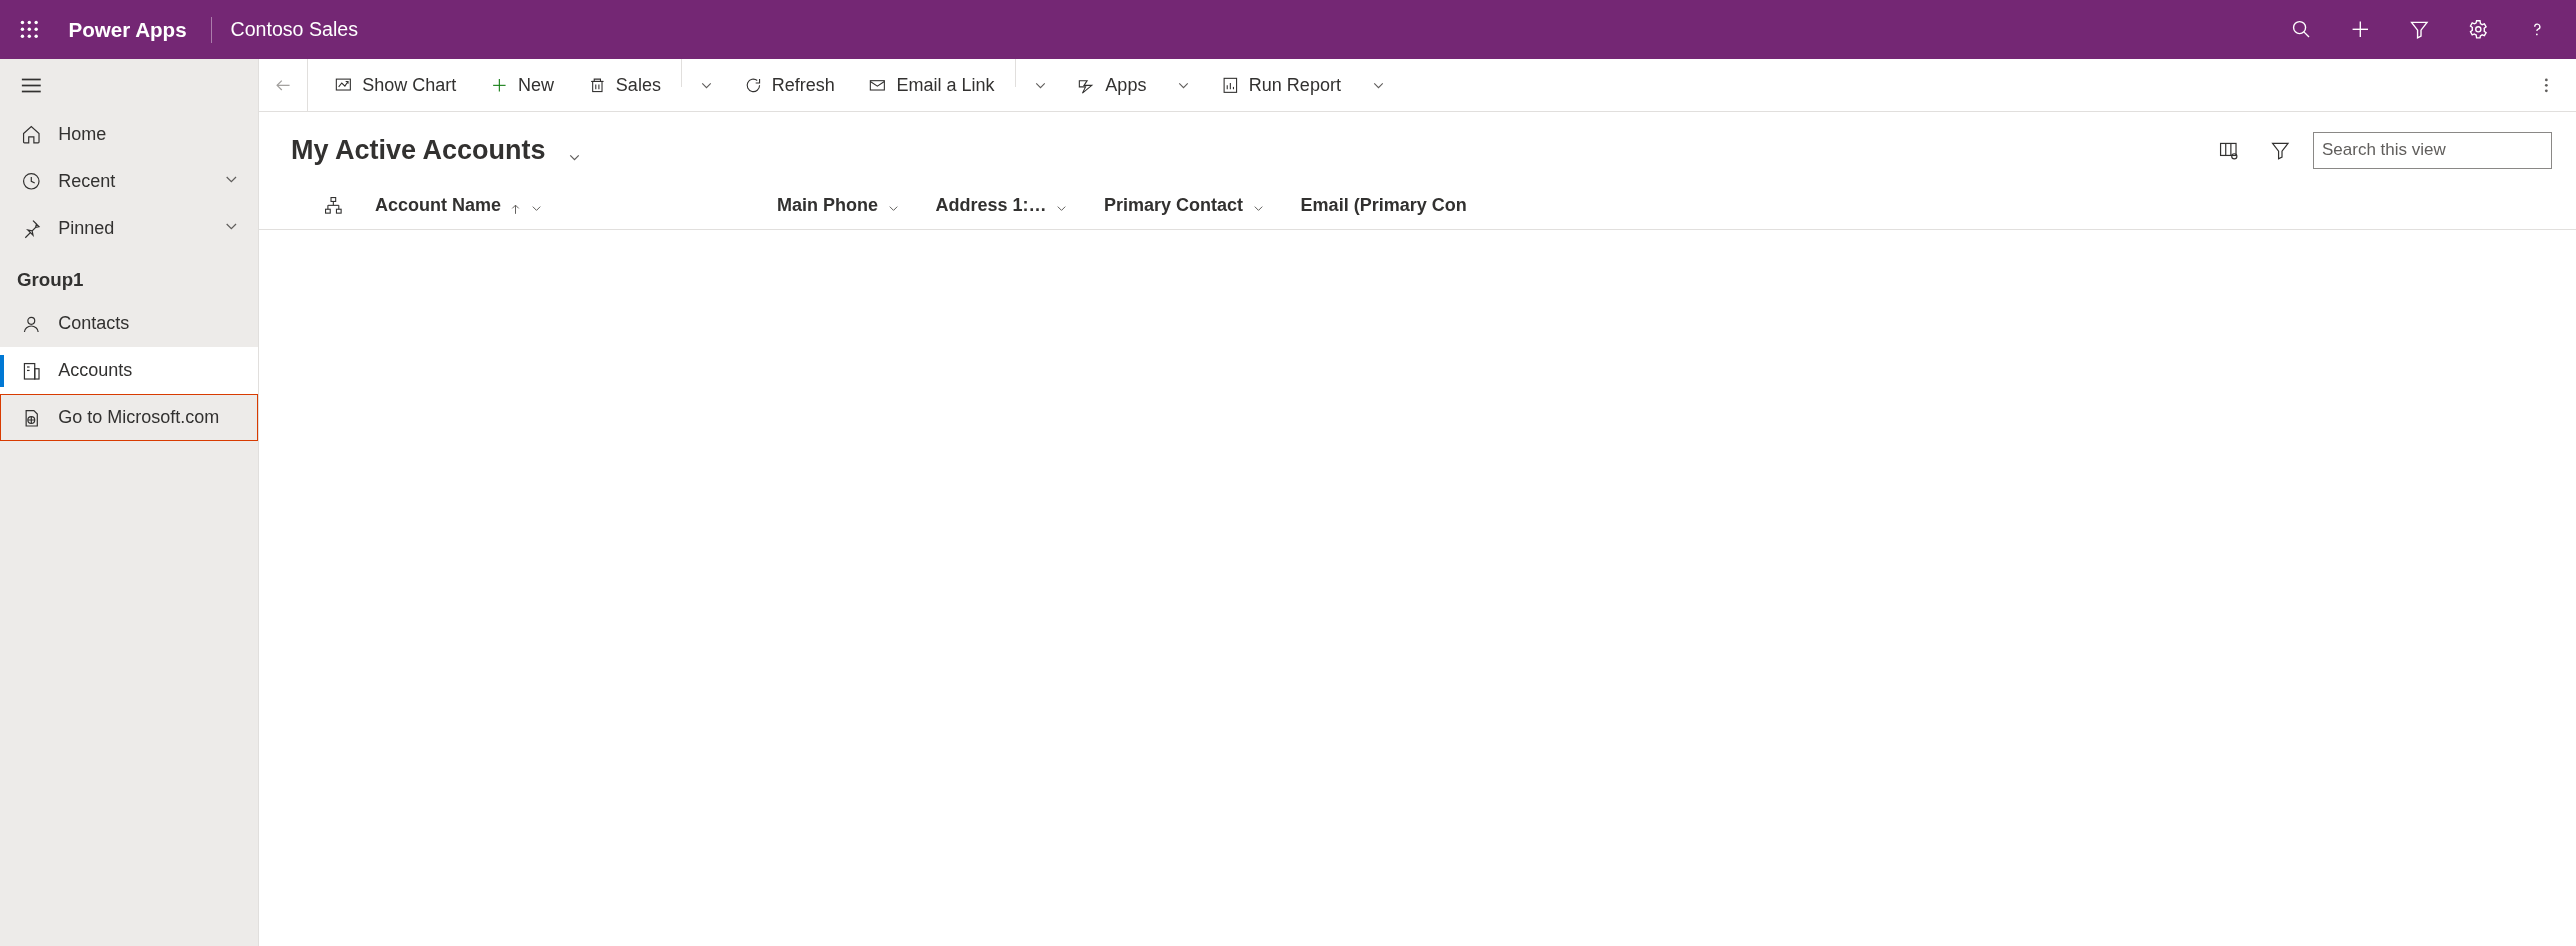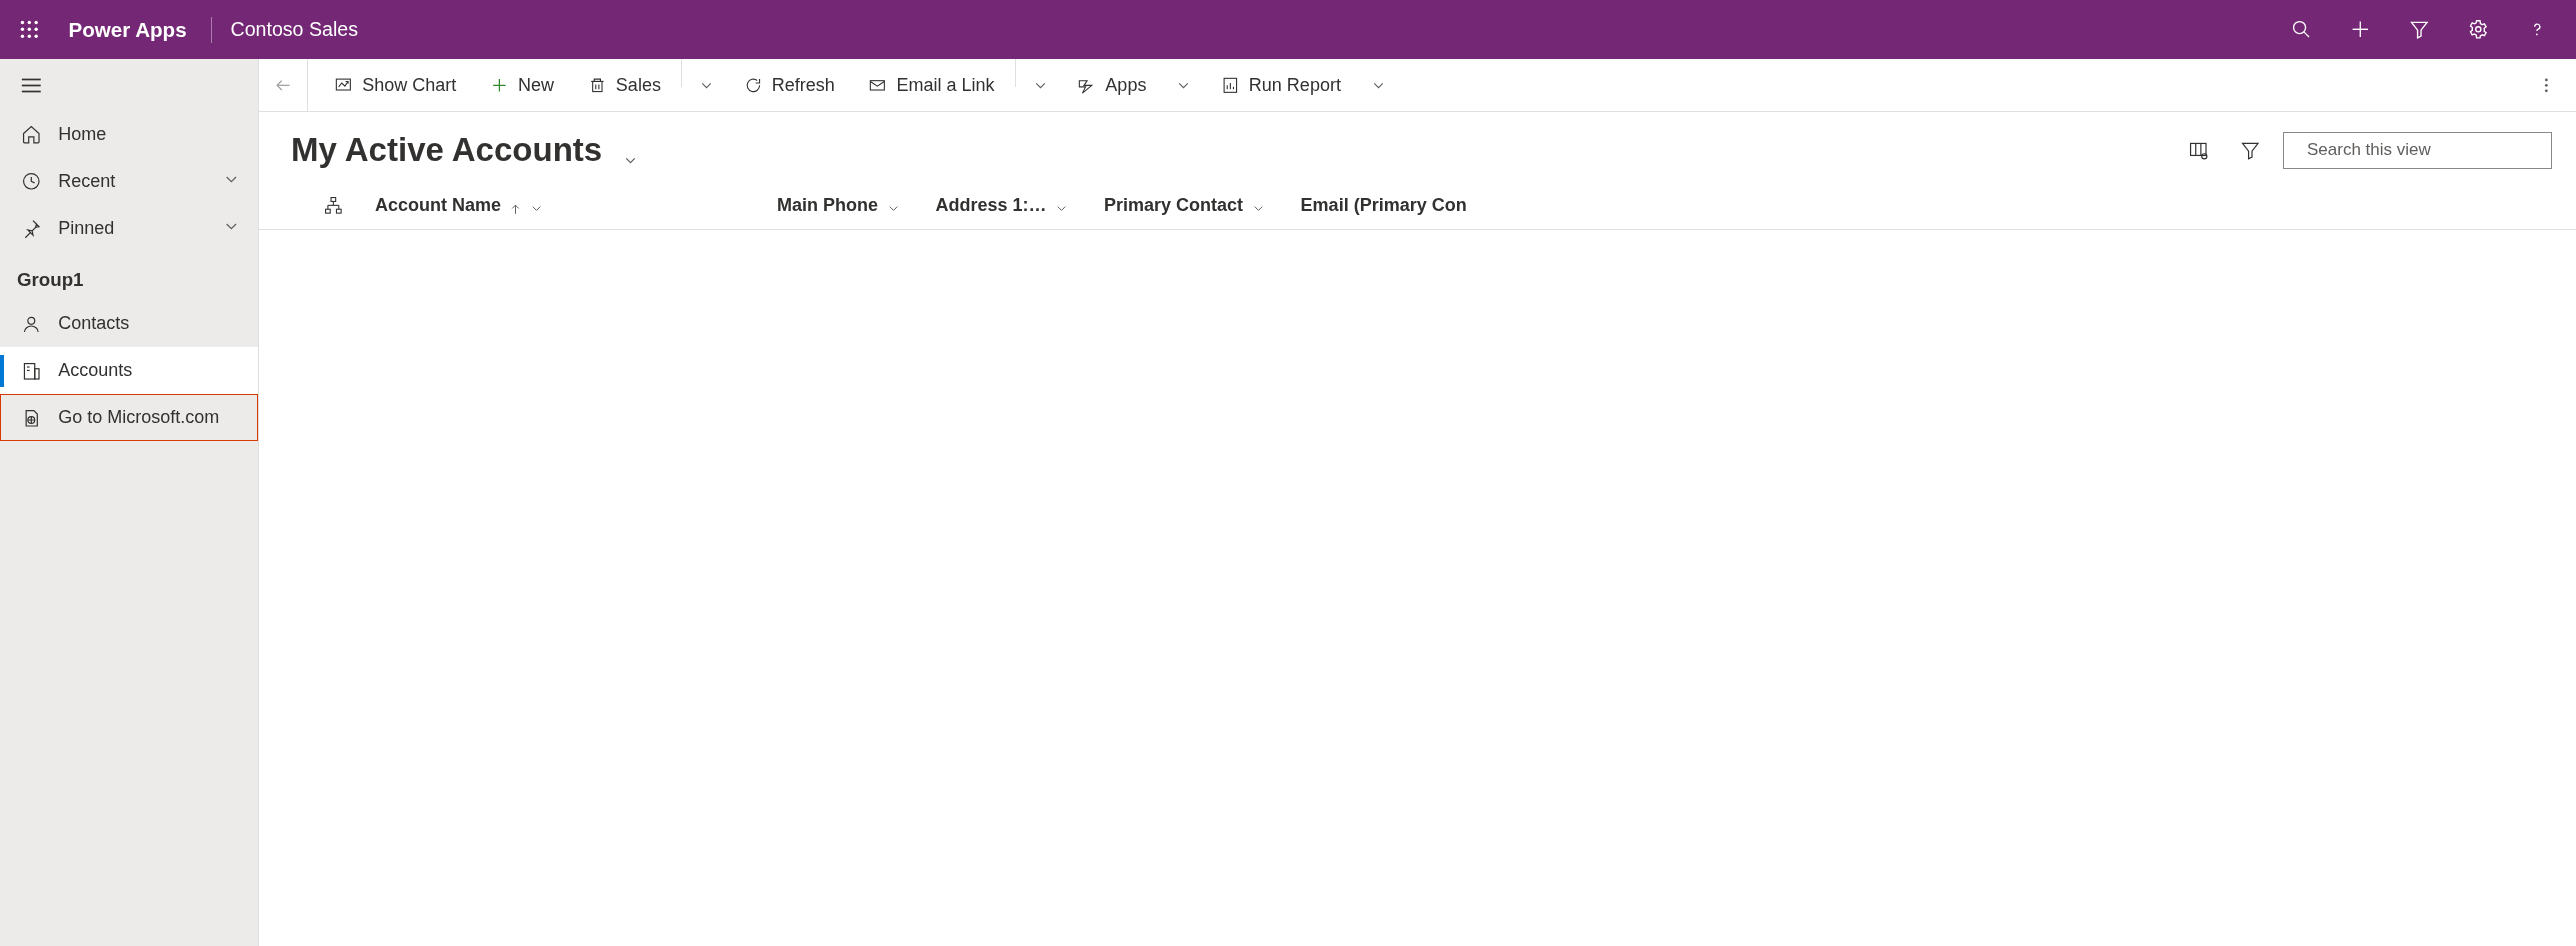--- a/index.html
+++ b/index.html
@@ -122,38 +122,38 @@
     cursor: pointer; margin-left: auto;
   }
   .cmd-overflow svg { width: 18.7px; height: 18.7px; fill: #605e5c; }
 
   .view-header {
     display: flex; align-items: center;
     padding: 18.7px 24px 13px 32px;
     gap: 13px;
   }
   .view-title {
-    font-size: 33px;
+    font-size: 27px;
     font-weight: 600;
     display: flex; align-items: flex-end; gap: 20px;
     cursor: pointer;
   }
   .view-title svg { width: 17px; height: 17px; stroke: #605e5c; fill: none; stroke-width: 1.8; }
   .view-header-spacer { flex: 1; }
   .view-tool {
     width: 39px; height: 39px;
     display: flex; align-items: center; justify-content: center;
     cursor: pointer;
   }
   .view-tool svg { width: 20.6px; height: 20.6px; stroke: #323130; fill: none; stroke-width: 1.4; }
   .search-box {
     border: 0.9px solid #8a8886;
     height: 37px;
     min-width: 196px;
-    padding: 0 23px;
+    padding: 0 8px;
     font-size: 17px;
     color: #c2410c;
   }
   .search-box::placeholder { color: #605e5c; }
 
   
   .grid-head {
     display: flex; align-items: center;
     height: 47px;
     border-bottom: 0.9px solid #e1dfdd;

